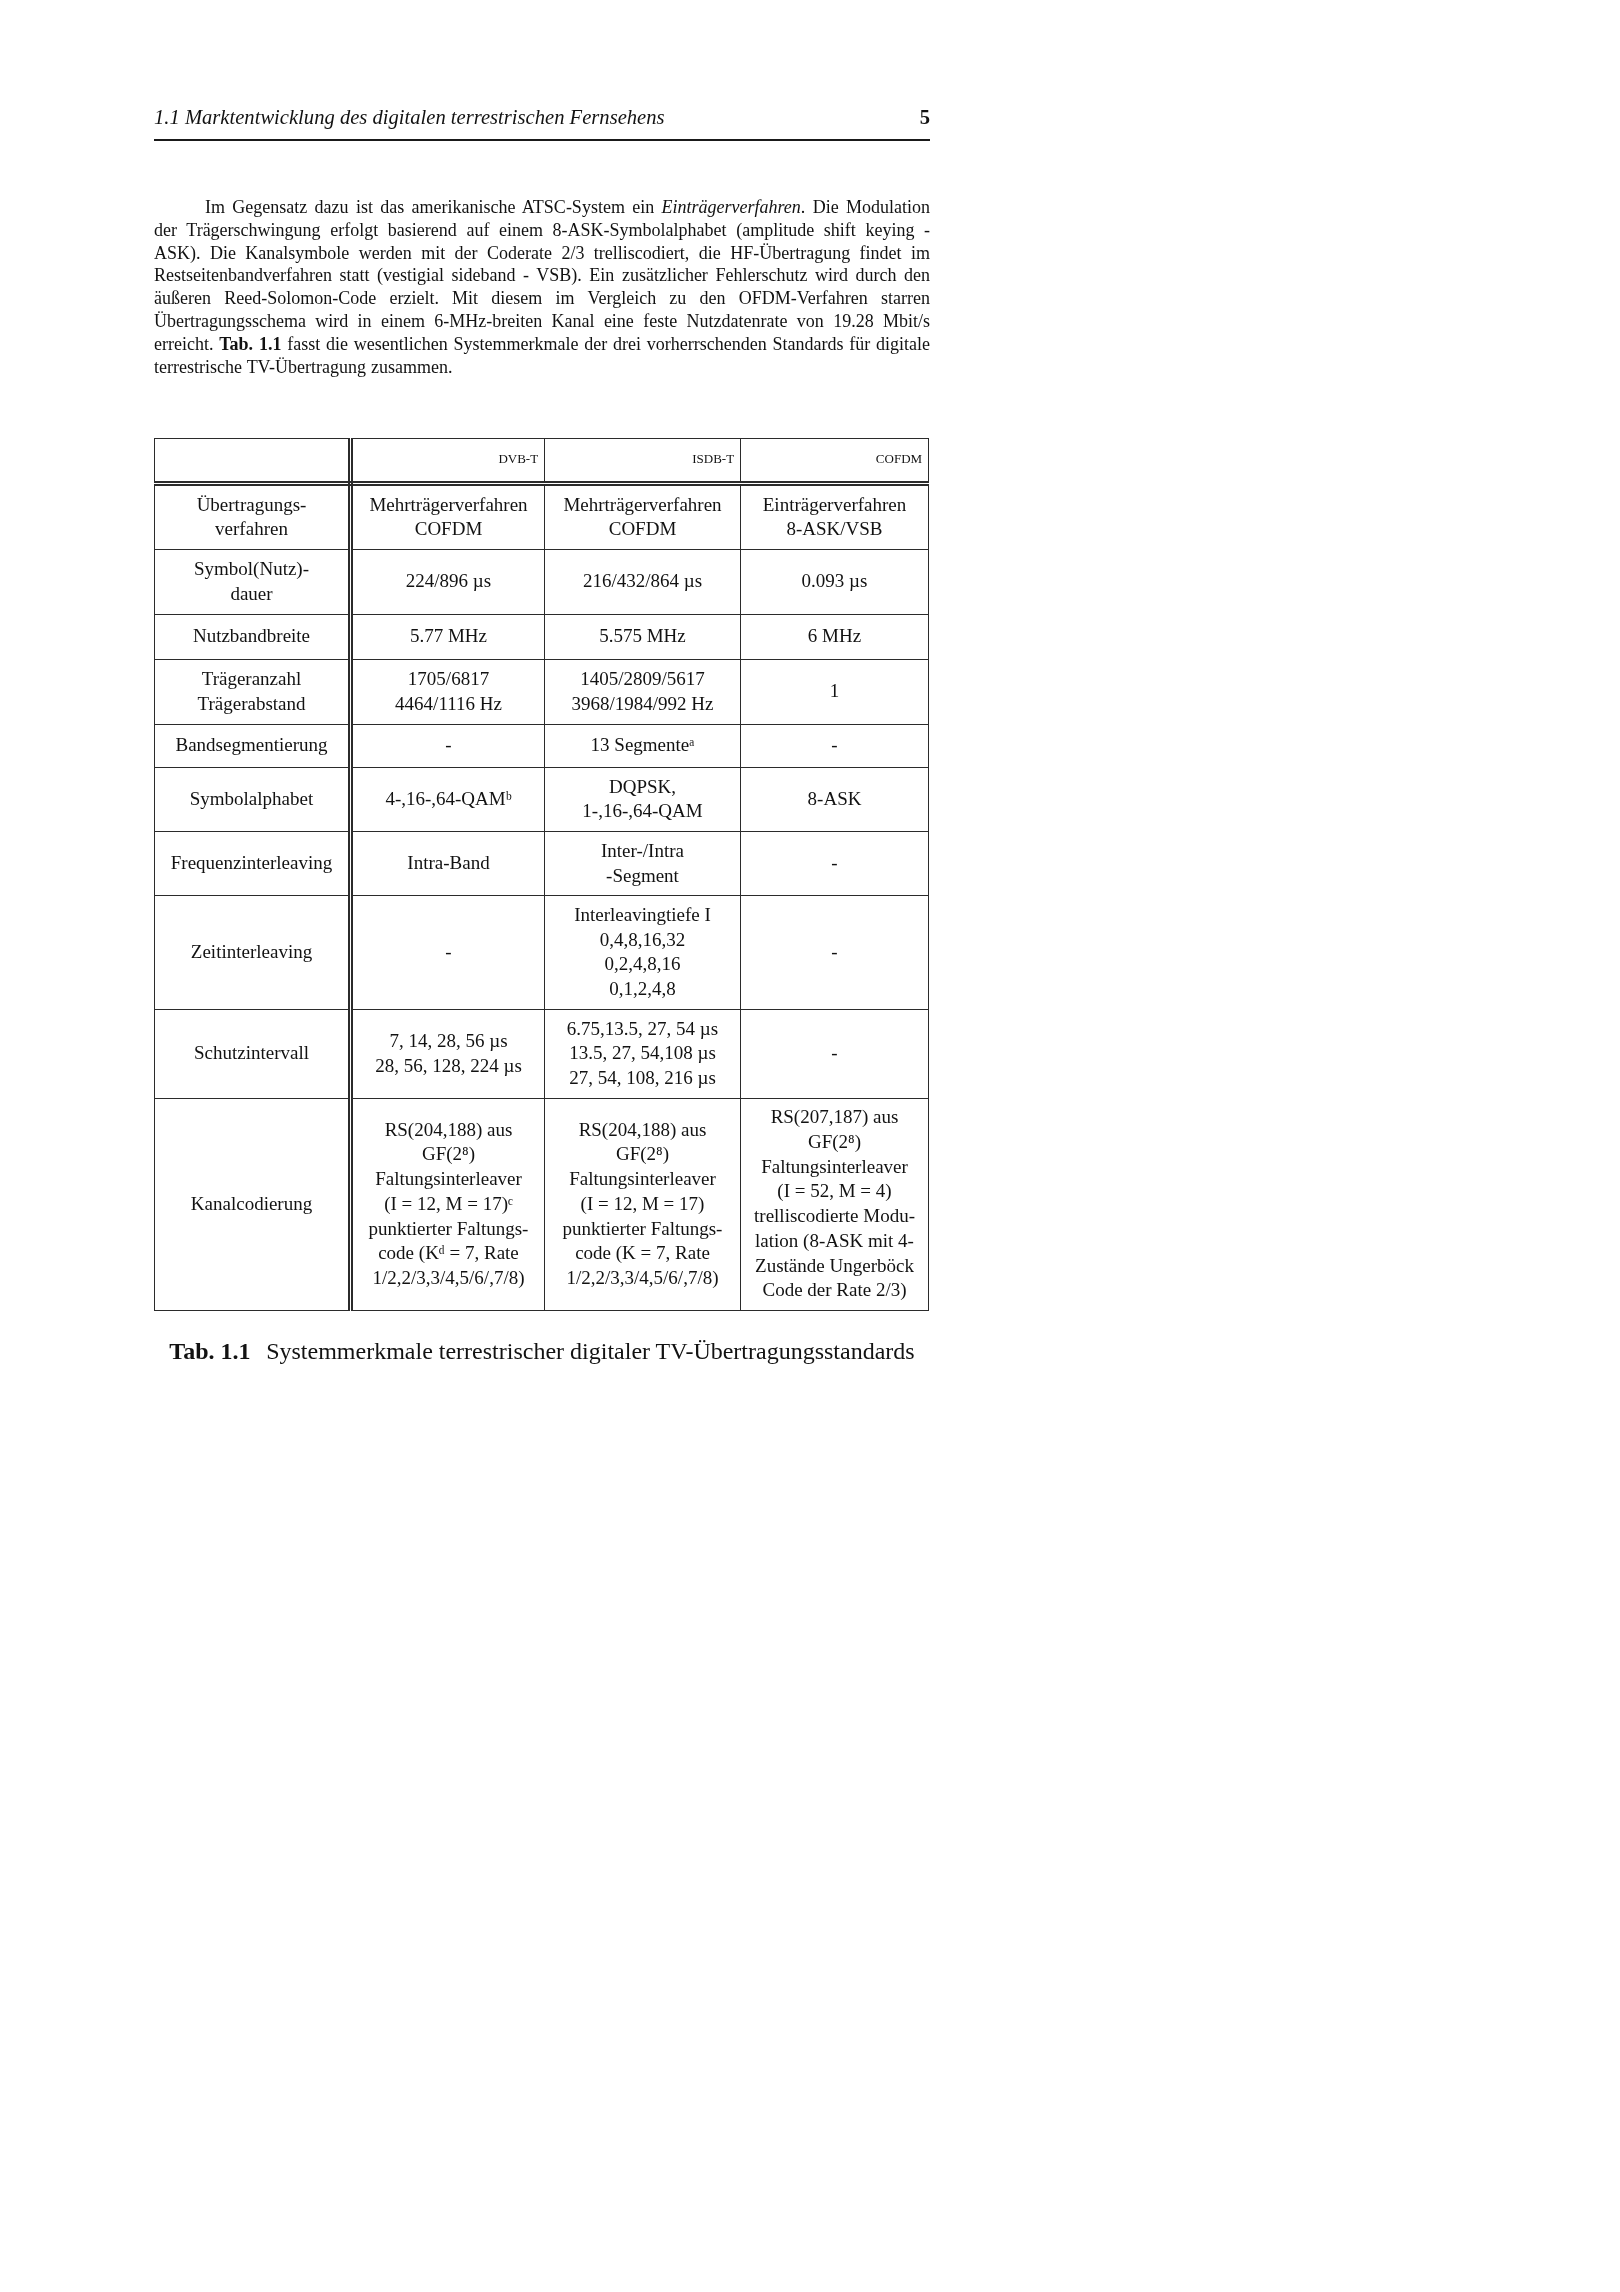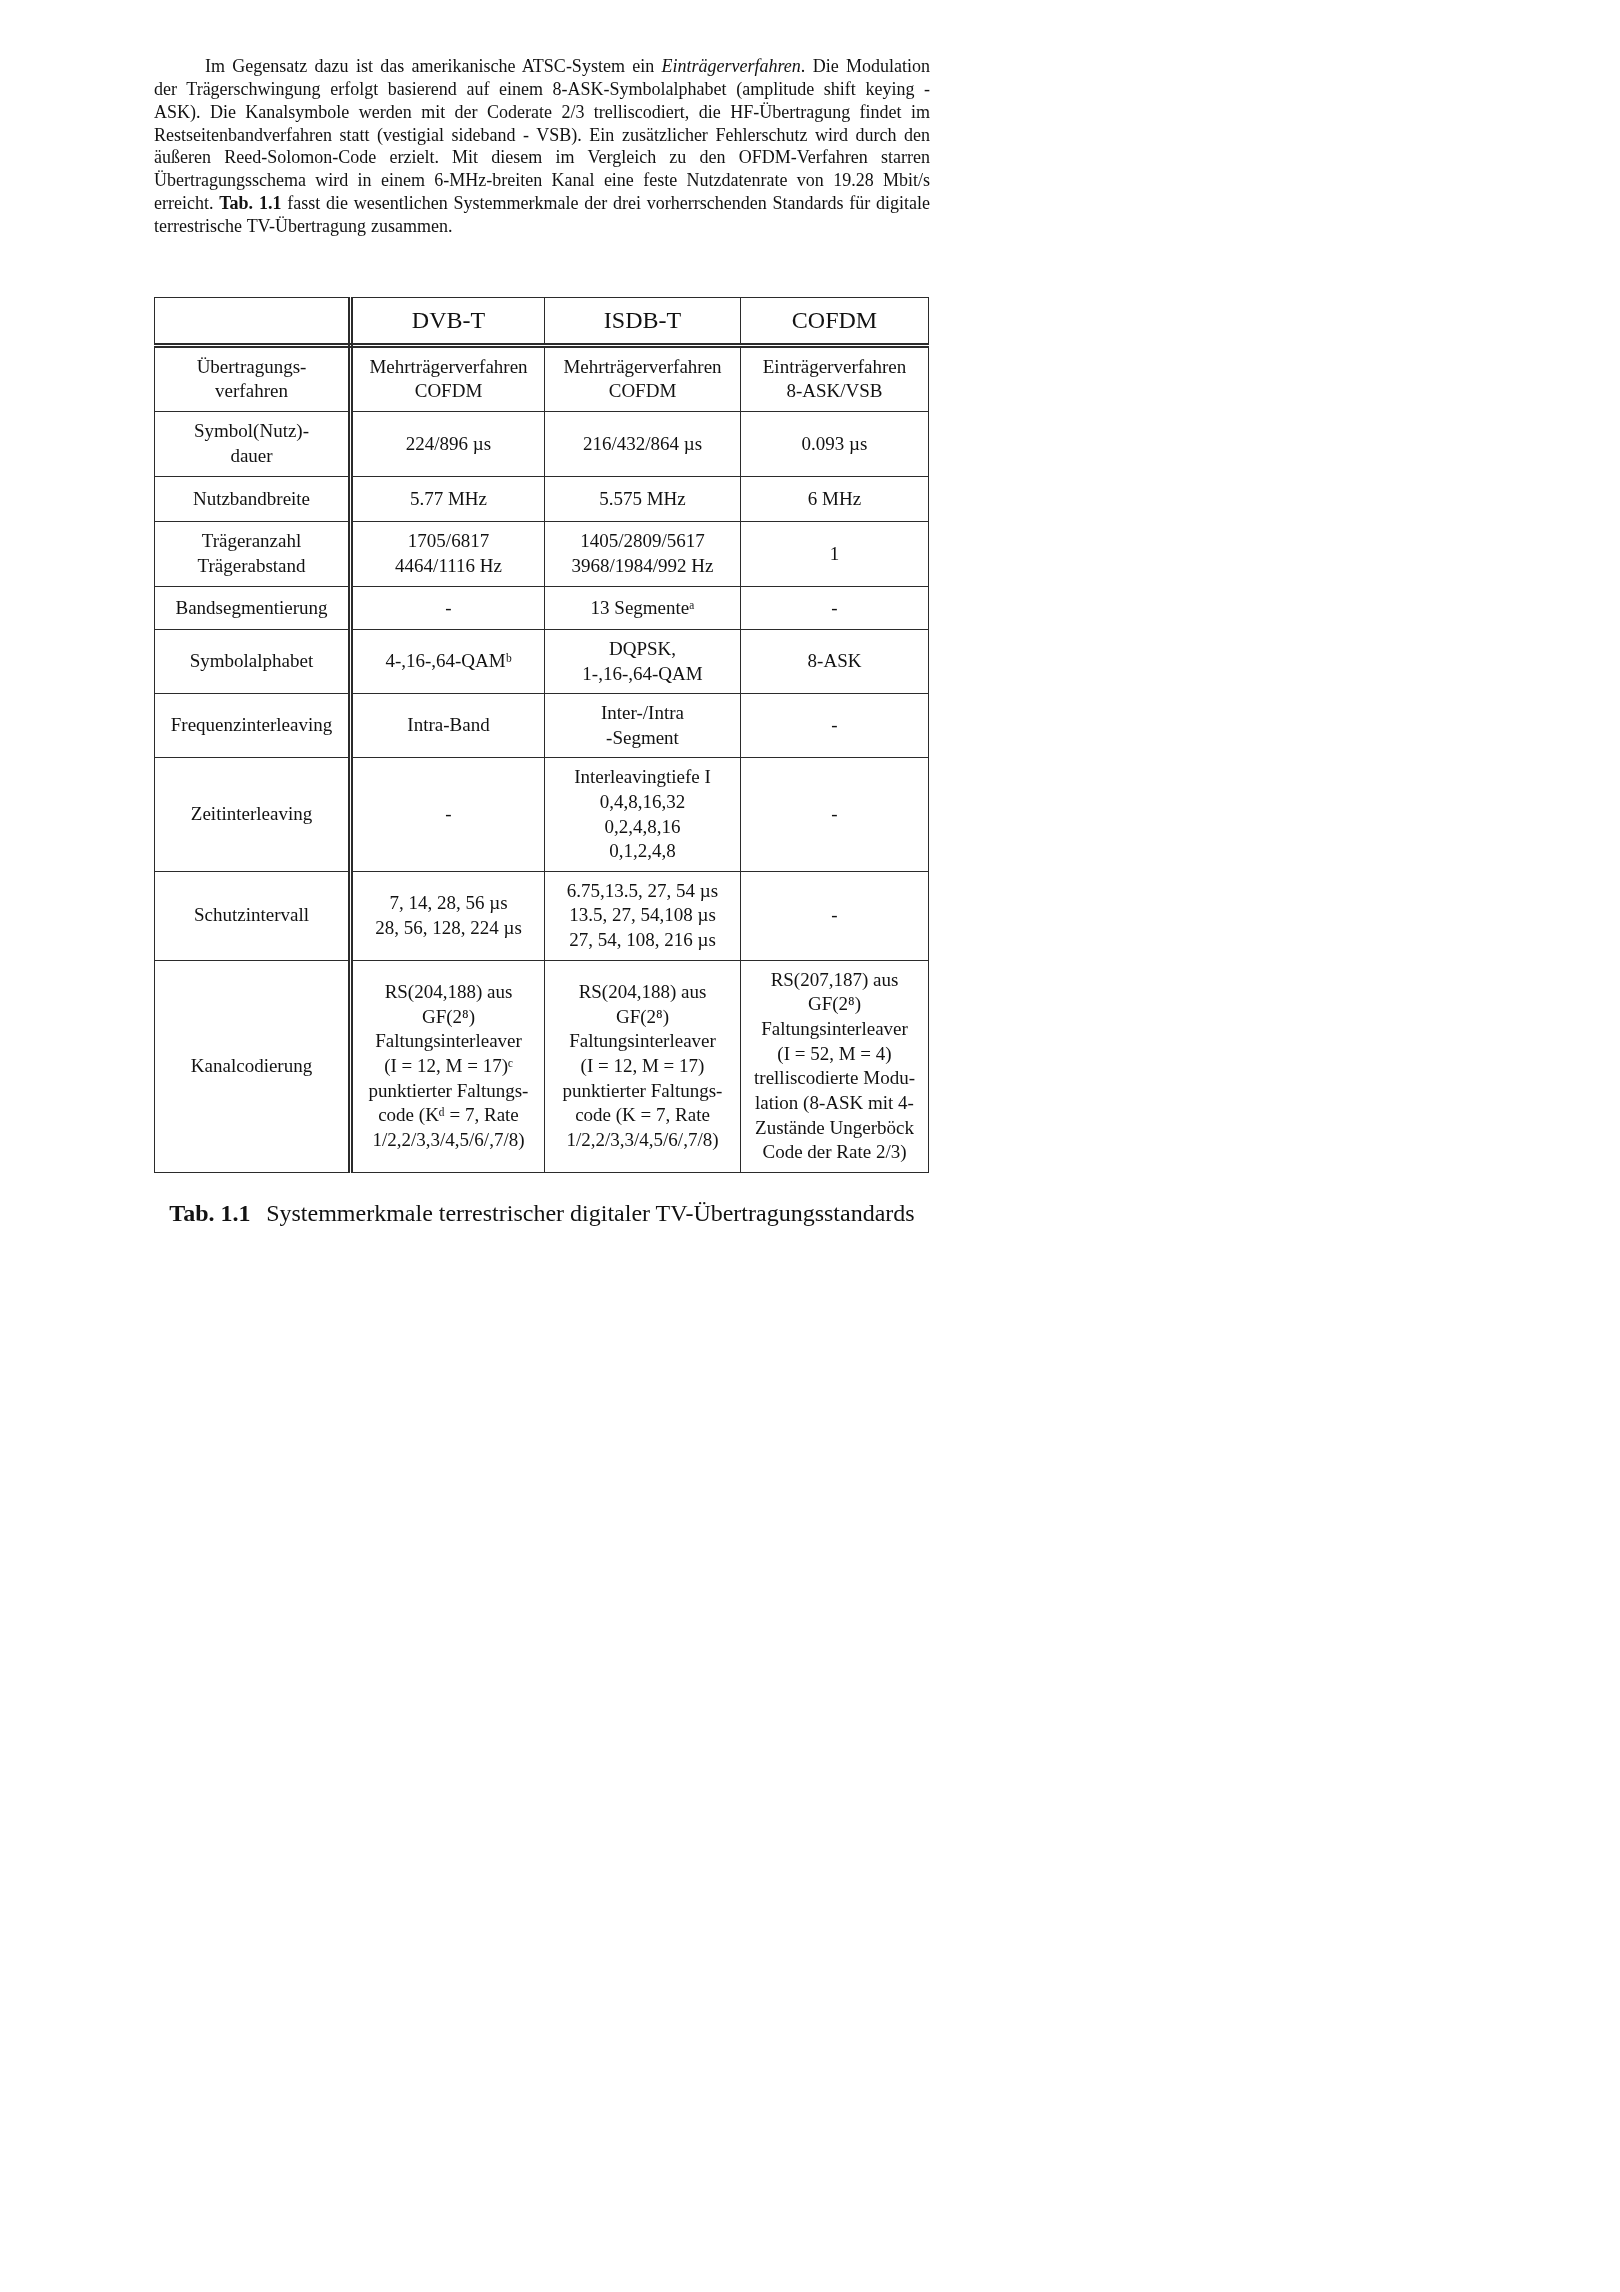--- a/index.html
+++ b/index.html
@@ -53,22 +53,23 @@
     border: 1.6px solid #2b2b2b;
     text-align: center;
     vertical-align: middle;
     padding: 6.9px 5.9px;
     white-space: pre-line;
     line-height: 1.3;
     font-weight: normal;
   }
   .spec-table thead th {
     border-bottom: 5.9px double #2b2b2b;
-    font-size: 24px;
+    font-size: 13px;
     height: 45px;
+    text-align: right;
   }
   .spec-table th:first-child, .spec-table td:first-child {
     border-right: 5.9px double #2b2b2b;
   }
   .spec-table tbody tr:nth-child(1)  { height: 65px; }
   .spec-table tbody tr:nth-child(2)  { height: 65px; }
   .spec-table tbody tr:nth-child(3)  { height: 45px; }
   .spec-table tbody tr:nth-child(4)  { height: 65px; }
   .spec-table tbody tr:nth-child(5)  { height: 43px; padding-left: 36px; }
   .spec-table tbody tr:nth-child(6)  { height: 63px; }
@@ -84,20 +85,24 @@
     font-size: 24px;
   }
   .caption strong { font-weight: bold; }
   .caption .caption-text { margin-left: 15.7px; }
 </style>
 </head>
 <body>
 
 <div class="content">
 
+  <div class="running-head">
+    <span class="head-title">1.1  Marktentwicklung des digitalen terrestrischen Fernsehens</span>
+    <span class="head-page">5</span>
+  </div>
 
   <p class="body-par"><span>Im Gegensatz dazu ist das amerikanische ATSC-System ein </span><em>Einträgerverfahren</em><span>. Die Modulation der Trägerschwingung erfolgt basierend auf einem 8-ASK-Symbolalphabet (amplitude shift keying - ASK). Die Kanalsymbole werden mit der Coderate 2/3 trelliscodiert, die HF-Übertragung findet im Restseitenbandverfahren statt (vestigial sideband - VSB). Ein zusätzlicher Fehlerschutz wird durch den äußeren Reed-Solomon-Code erzielt. Mit diesem im Vergleich zu den OFDM-Verfahren starren Übertragungsschema wird in einem 6-MHz-breiten Kanal eine feste Nutzdatenrate von 19.28 Mbit/s erreicht. </span><strong>Tab. 1.1</strong><span> fasst die wesentlichen Systemmerkmale der drei vorherrschenden Standards für digitale terrestrische TV-Übertragung zusammen.</span></p>
 
   <table class="spec-table">
     <colgroup>
       <col style="width:196px">
       <col style="width:194px">
       <col style="width:196px">
       <col style="width:188px">
     </colgroup>

